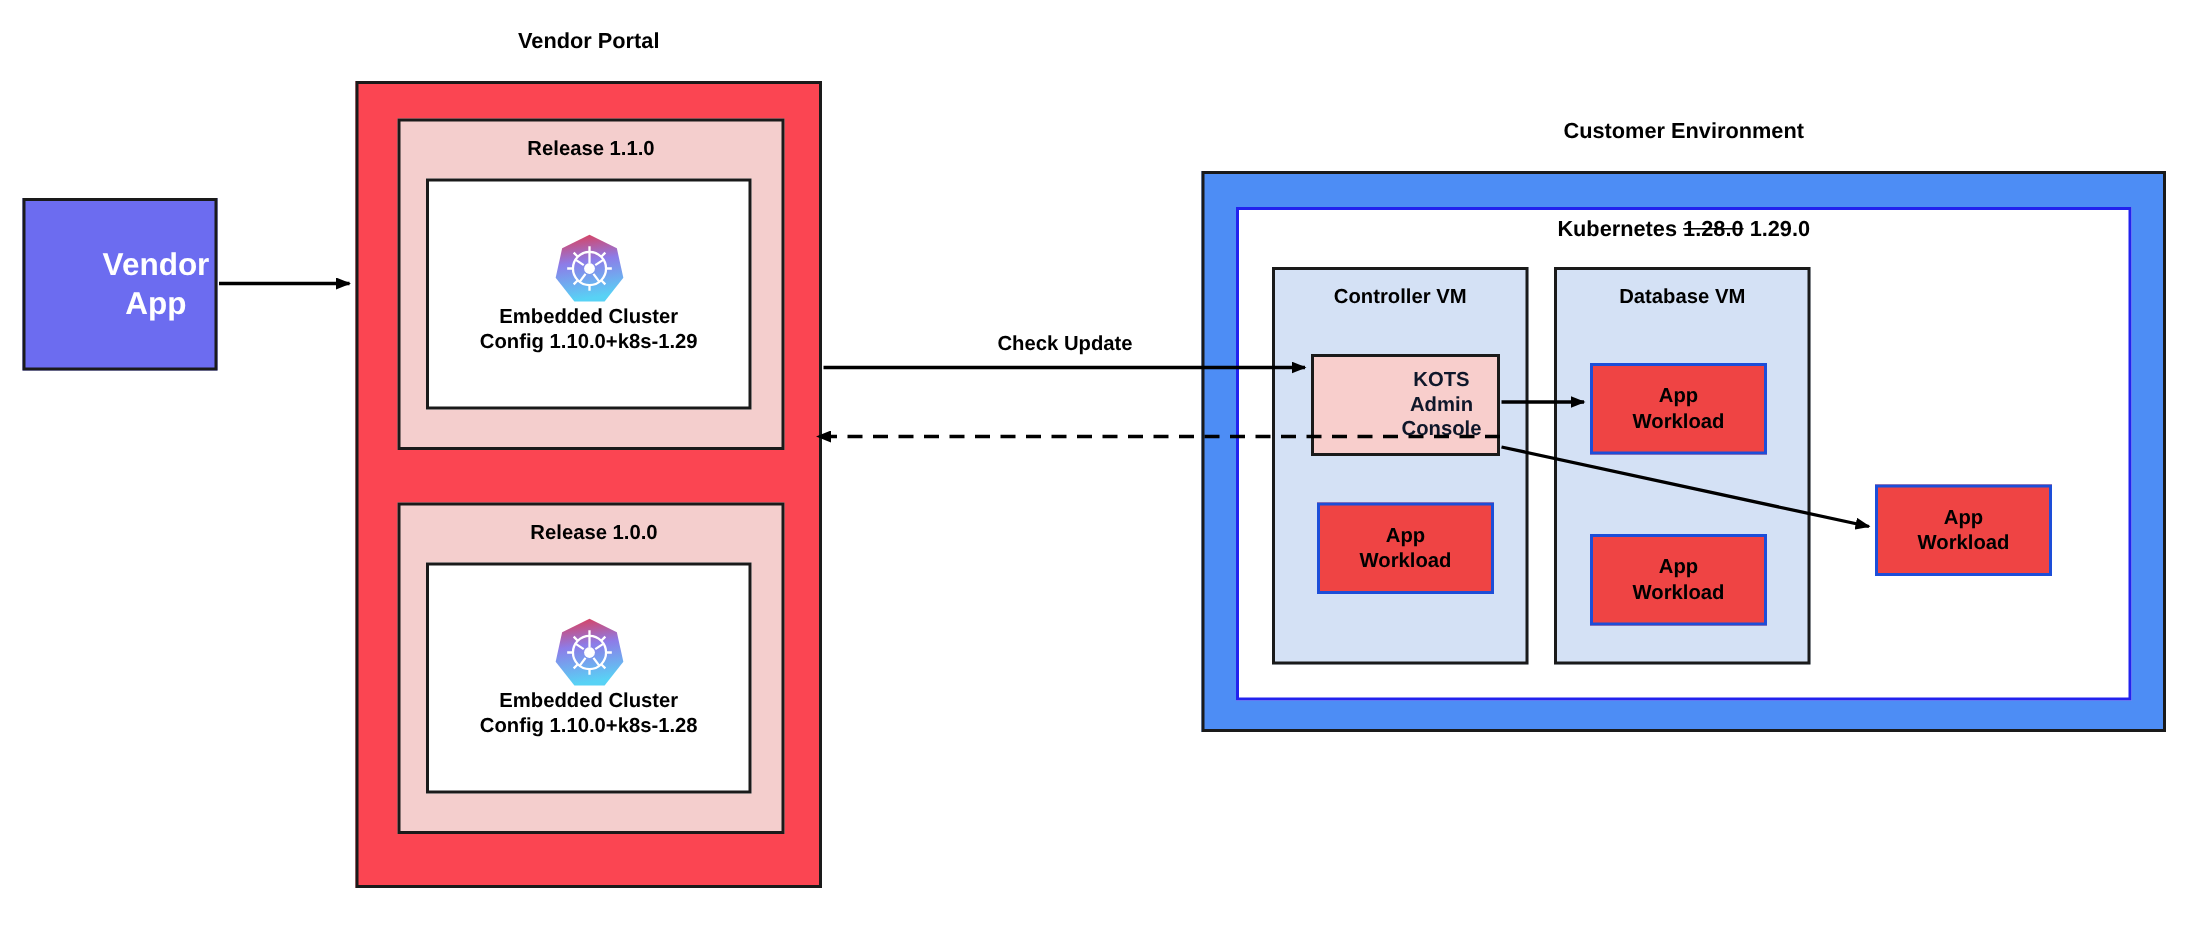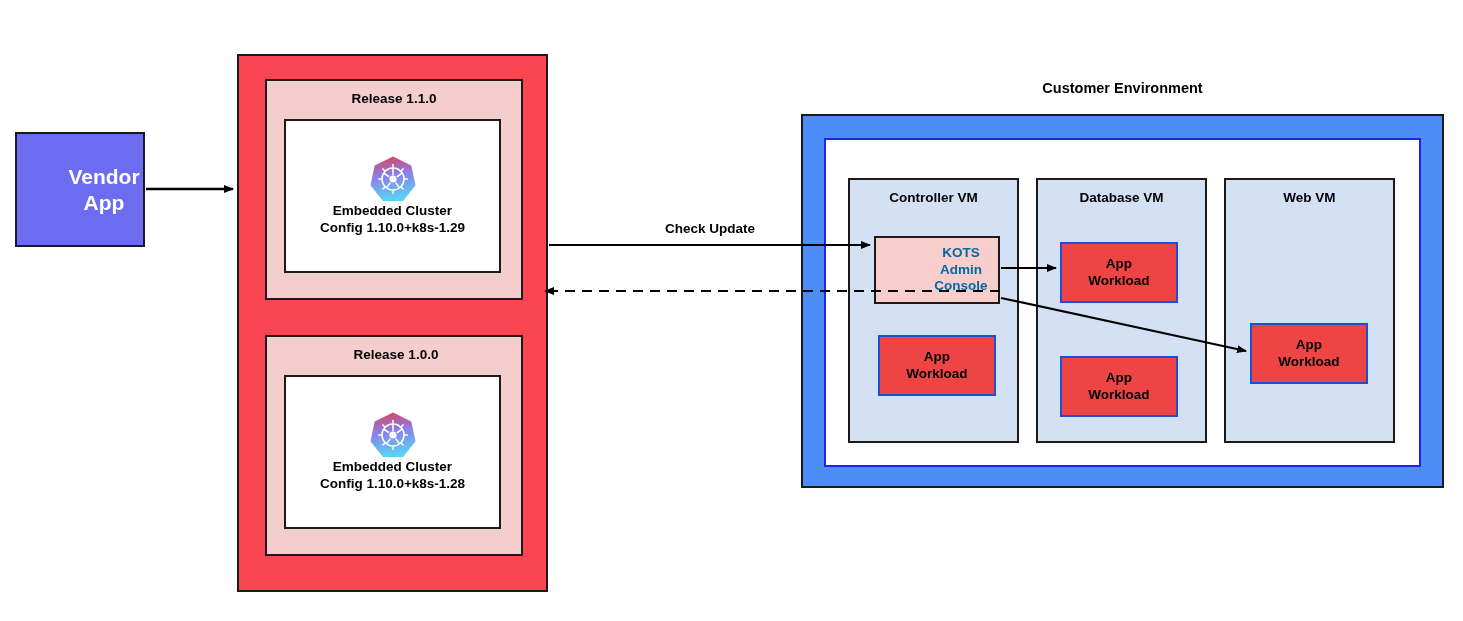--- a/index.html
+++ b/index.html
@@ -47,21 +47,21 @@
   .vm{position:absolute;box-sizing:border-box;border:2px solid #1a1a1a;
       background:#d4e1f5;}
   .vm-title{position:absolute;width:100%;top:10px;left:0;text-align:center;
       font-size:13.5px;font-weight:bold;color:#000;}
   .vm-ctrl{left:848px;top:178px;width:171px;height:265px;}
   .vm-db{left:1036px;top:178px;width:171px;height:265px;}
   .vm-web{left:1224px;top:178px;width:171px;height:265px;}
 
   .kots{left:874px;top:236px;width:126px;height:68px;background:#f8cecc;
       display:flex;align-items:center;justify-content:center;text-align:center;
-      font-size:13.5px;font-weight:bold;line-height:1.25;white-space:pre-line;color:#0369a1;}
+      font-size:13.5px;font-weight:bold;line-height:1.25;white-space:pre-line;color:#0f172a;}
 
   .wl{position:absolute;box-sizing:border-box;border:2px solid #1d4ed8;
       background:#ef4444;display:flex;align-items:center;justify-content:center;
       text-align:center;font-size:13.5px;font-weight:bold;line-height:1.25;
       white-space:pre-line;color:#000;}
   .wl-ctrl{left:878px;top:335px;width:118px;height:61px;}
   .wl-db1{left:1060px;top:242px;width:118px;height:61px;}
   .wl-db2{left:1060px;top:356px;width:118px;height:61px;}
   .wl-web{left:1250px;top:323px;width:118px;height:61px;}
 
@@ -74,20 +74,21 @@
       pointer-events:none;}
 </style>
 </head>
 <body>
 
 <div class="stage">
 
   <div class="box vendor-app">Vendor
 App</div>
 
+  <div class="lbl vp-title">Vendor Portal</div>
   <div class="box vendor-portal"></div>
 
   <div class="release release-1">
     <div class="lbl rel-title" style="left:0;top:10px;width:100%;">Release 1.1.0</div>
   </div>
   <div class="cfg cfg-1">
     <span>
       <svg class="k8slogo" viewBox="0 0 100 100" aria-hidden="true">
         <defs>
           <linearGradient id="kgrad1" x1="0" y1="0" x2="0.15" y2="1">
@@ -153,29 +154,27 @@
         </g>
       </svg>
     </span>
     <div class="cfg-text">Embedded Cluster
 Config 1.10.0+k8s-1.28</div>
   </div>
 
   <div class="lbl ce-title">Customer Environment</div>
   <div class="box cust-env"></div>
   <div class="box k8s-inner"></div>
+  <div class="lbl k8s-label"><span>Kubernetes </span><span class="k8s-strike">1.28.0</span><span> </span><span>1.29.0</span></div>
 
   <div class="box vm vm-ctrl">
     <div class="vm-title">Controller VM</div>
   </div>
   <div class="box vm vm-db">
     <div class="vm-title">Database VM</div>
-  </div>
-  <div class="box vm vm-web">
-    <div class="vm-title">Web VM</div>
   </div>
 
   <div class="box kots">KOTS Admin
 Console</div>
   <div class="wl wl-ctrl">App
 Workload</div>
   <div class="wl wl-db1">App
 Workload</div>
   <div class="wl wl-db2">App
 Workload</div>

